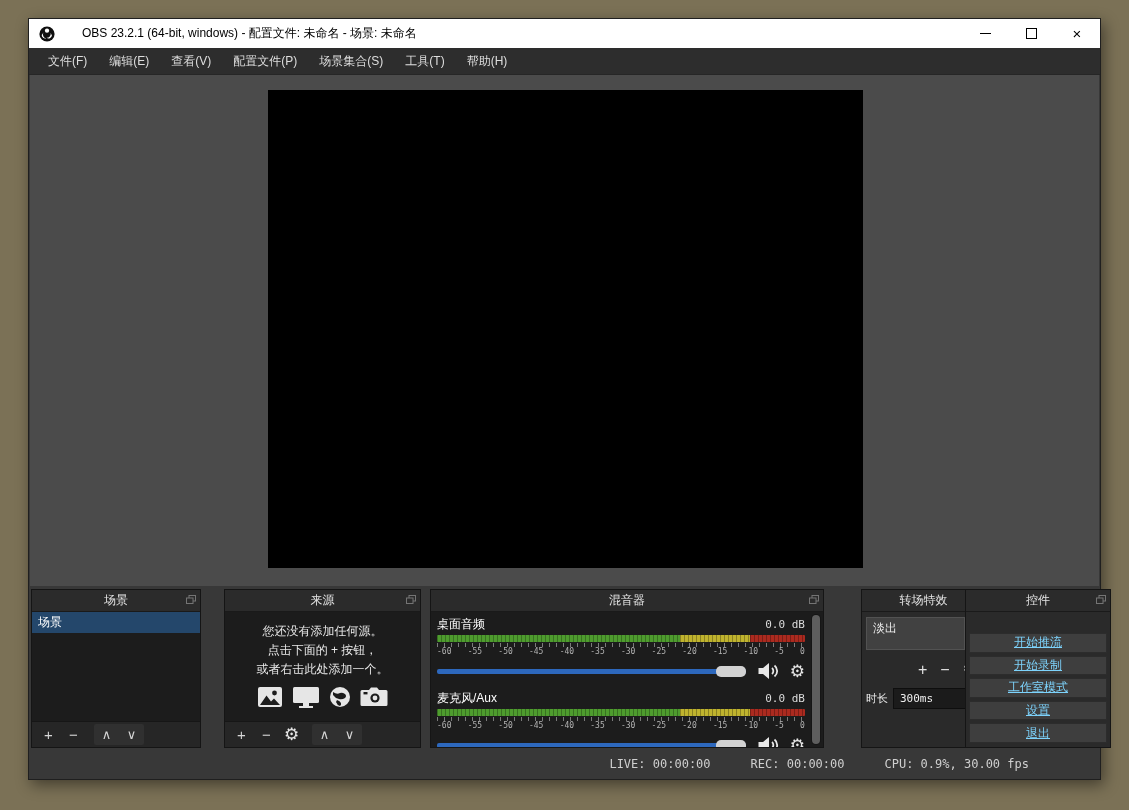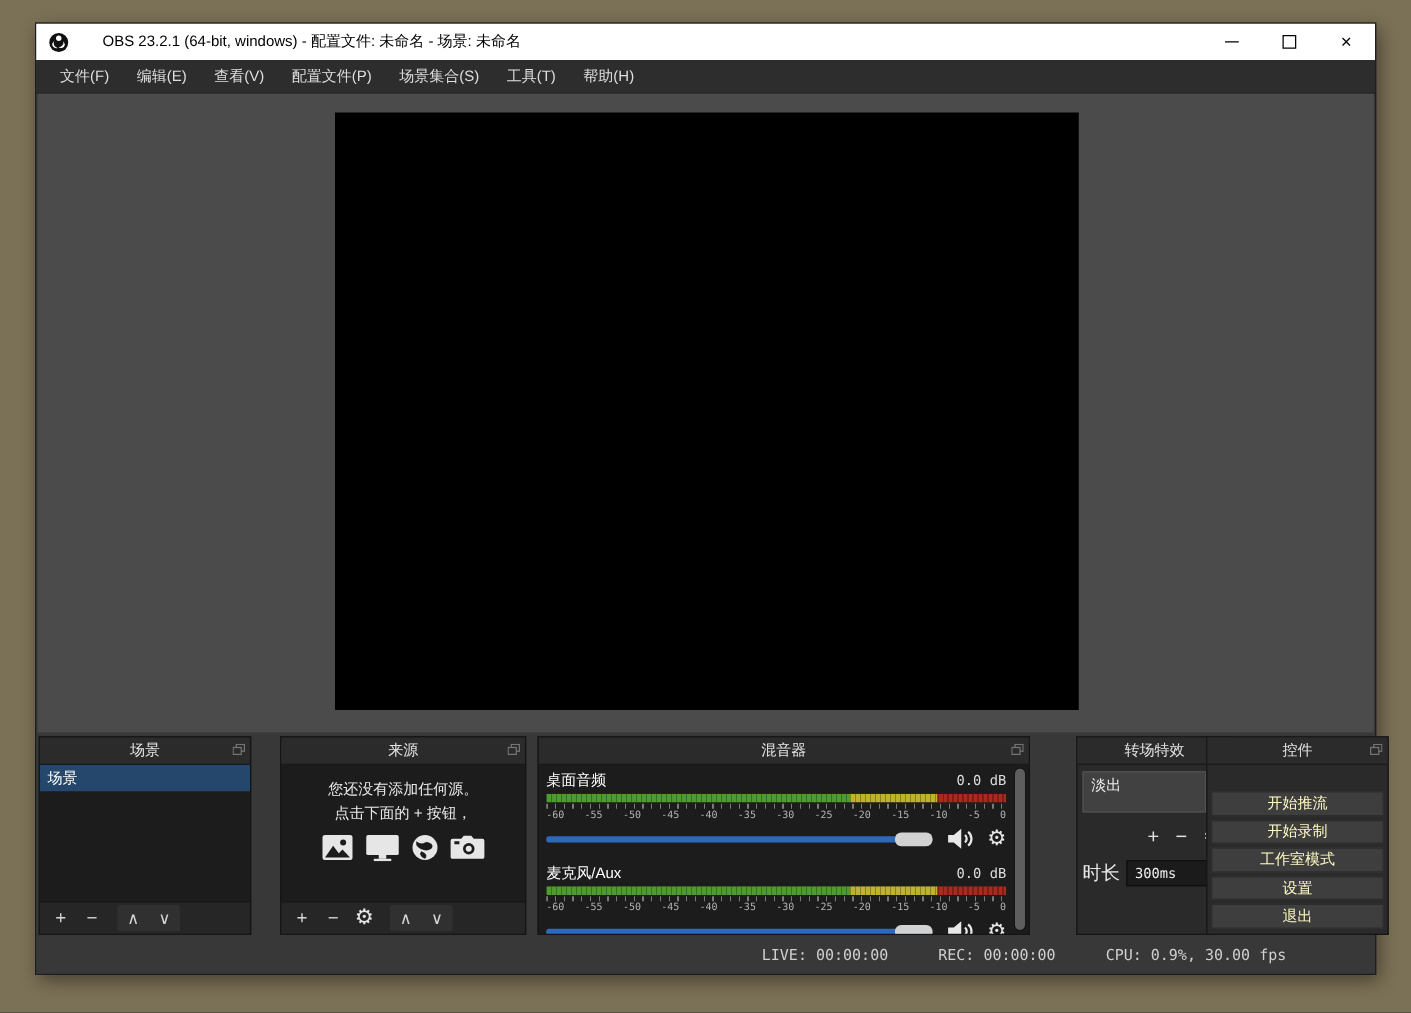--- a/index.html
+++ b/index.html
@@ -67,28 +67,28 @@
   .mixer-thumb{position:absolute;left:1px;right:1px;top:1px;bottom:1px;background:#5e5e5e;border-radius:4px;}
   
   #panel-transitions{left:832px;width:125px;background:#2a2a2a;}
   .tr-body{padding:5px 4px;}
   .combo{display:flex;height:33px;background:#414141;border:1px solid #525252;box-sizing:border-box;}
   .combo-text{flex:1;font-size:12px;color:#ededed;padding:2px 0 0 6px;white-space:nowrap;overflow:hidden;}
   .combo-arrows{width:15px;border-left:1px solid #525252;display:flex;flex-direction:column;align-items:center;justify-content:center;color:#cfcfcf;font-size:7px;line-height:6px;}
   .tr-buttons{display:flex;justify-content:flex-end;gap:13px;margin:11px 4px 9px 0;color:#e2e2e2;font-size:16px;}
   .tr-buttons .gear{font-size:16px;}
   .duration-row{display:flex;align-items:center;gap:5px;}
-  .duration-label{font-size:15px;color:#e8e8e8;white-space:nowrap;}
+  .duration-label{font-size:11px;color:#e8e8e8;white-space:nowrap;}
   .spinbox{flex:1;height:21px;background:#1b1b1b;border:1px solid #0e0e0e;display:flex;align-items:center;box-sizing:border-box;}
   .spin-value{flex:1;padding-left:6px;font-size:11px;color:#efefef;font-family:"DejaVu Sans Mono",monospace;}
   .spin-arrows{width:14px;display:flex;flex-direction:column;align-items:center;color:#c3c3c3;font-size:8px;line-height:7px;}
   
   #panel-controls{left:936px;width:146px;background:#2a2a2a;gap:17px;}
   .ctl-body{padding:4px 3px;display:flex;flex-direction:column;gap:3px;}
-  .ctl-btn{height:20px;background:#3e3e3e;border:1px solid #2c2c2c;color:#fef9c3;font-size:12px;display:flex;align-items:center;justify-content:center;}
+  .ctl-btn{height:20px;background:#3e3e3e;border:1px solid #2c2c2c;color:#7dd3fc;font-size:12px;display:flex;align-items:center;justify-content:center;text-decoration:underline;}
   
   .statusbar{position:absolute;left:1px;right:1px;bottom:1px;height:28px;display:flex;align-items:center;justify-content:flex-end;gap:40px;padding-right:70px;background:#383838;}
   .status-item{color:#cfcfcf;font-size:12px;font-family:"DejaVu Sans Mono",monospace;white-space:nowrap;}
 </style>
 </head>
 <body>
 
 <div class="window">
 
   <div class="titlebar">
@@ -152,20 +152,21 @@
       <span>来源</span>
       <svg class="float-icon" width="10" height="9" viewBox="0 0 10 9">
           <rect x="3" y="0.5" width="6.5" height="5.5" fill="none" stroke="#8d8d8d"></rect>
           <rect x="0.5" y="3" width="6.5" height="5.5" fill="#2b2b2b" stroke="#8d8d8d"></rect>
         </svg>
     </div>
     <div class="panel-body">
       <div class="empty-wrap">
         <div>您还没有添加任何源。</div>
         <div>点击下面的 + 按钮，</div>
+        <div>或者右击此处添加一个。</div>
         <div class="src-icons">
           <svg width="26" height="22" viewBox="0 0 26 22">
             <rect x="1" y="1" width="24" height="20" rx="2" fill="#e6e6e6"></rect>
             <circle cx="17.5" cy="7" r="2.4" fill="#1c1c1c"></circle>
             <path d="M3 19 L9.5 9.5 L14 15.5 L17 12.5 L23 19 Z" fill="#1c1c1c"></path>
           </svg>
           <svg width="28" height="22" viewBox="0 0 28 22">
             <rect x="1" y="1" width="26" height="16" rx="1.5" fill="#e6e6e6"></rect>
             <rect x="11" y="17" width="6" height="3" fill="#e6e6e6"></rect>
             <rect x="7" y="20" width="14" height="2" fill="#e6e6e6"></rect>

